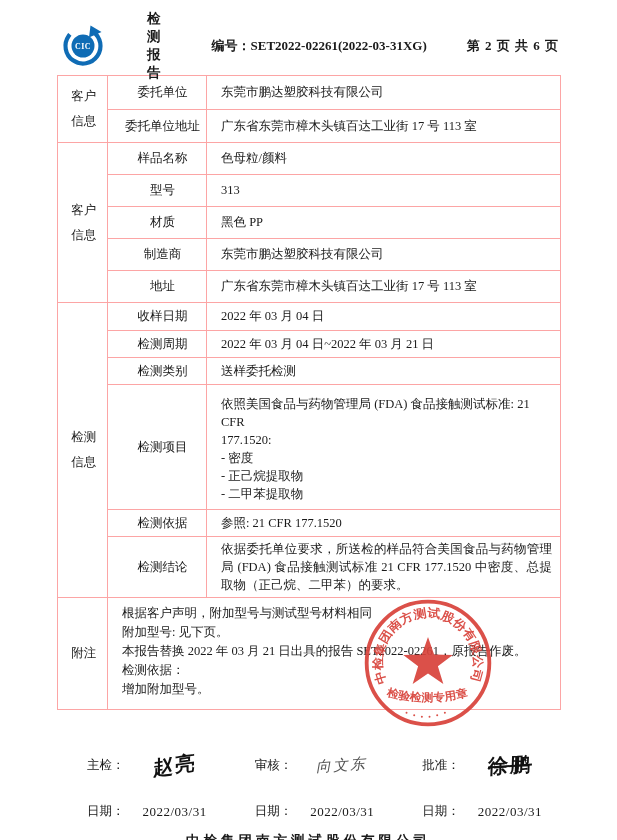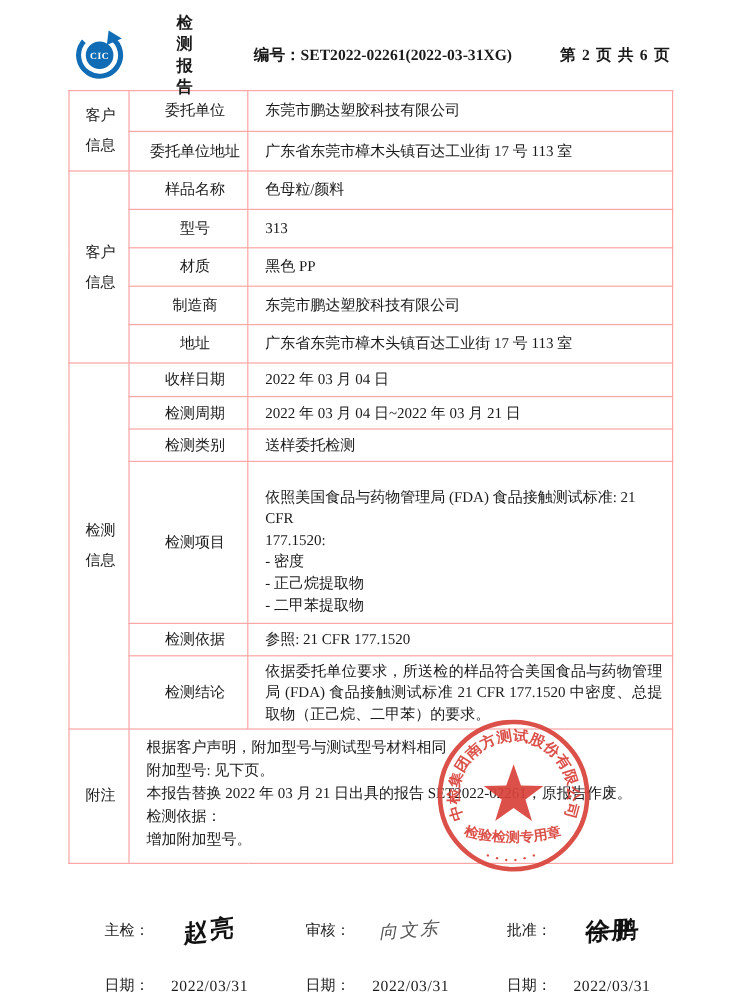--- a/index.html
+++ b/index.html
@@ -22,21 +22,21 @@
   .hdr-page{font-size:13px;font-weight:bold;margin-left:auto;margin-right:2px;letter-spacing:1px;white-space:nowrap;padding-left:40px;}
   
   table.rpt{border-collapse:collapse;width:503px;table-layout:fixed;}
   table.rpt td{border:1px solid #fca5a5;font-size:12.5px;vertical-align:middle;}
   td.sec{width:48px;text-align:center;line-height:25px;padding:0 12px;}
   td.sec div{width:2.2em;margin:0 auto;}
   td.lbl{width:97px;padding-left:12px;text-align:center;}
   td.val{padding-left:14px;padding-right:8px;}
   .h34{height:34px}.h33{height:33px}.h32{height:32px}
   .h28{height:28px}.h27{height:27px}.h86{height:86px}.h54{height:54px}.h92{height:92px}
-  .mline{line-height:18px;padding:20px 8px 6px 14px;}
+  .mline{line-height:18px;padding:10px 8px 6px 14px;}
   .concl{line-height:18px;padding:3px 10px 3px 14px;text-align:justify;}
   td.note-cell{padding:6px 10px 10px 14px;line-height:19px;vertical-align:top;}
   
   .sig-area{margin-top:42px;width:503px;}
   .sig-row{display:flex;}
   .sig-col{flex:1;display:flex;align-items:center;}
   .sig-label{font-size:12.5px;margin-left:30px;white-space:nowrap;}
   .sig-col:first-child .sig-label{margin-left:30px;}
   .sig-name{
     font-family:"DejaVu Sans",sans-serif;

